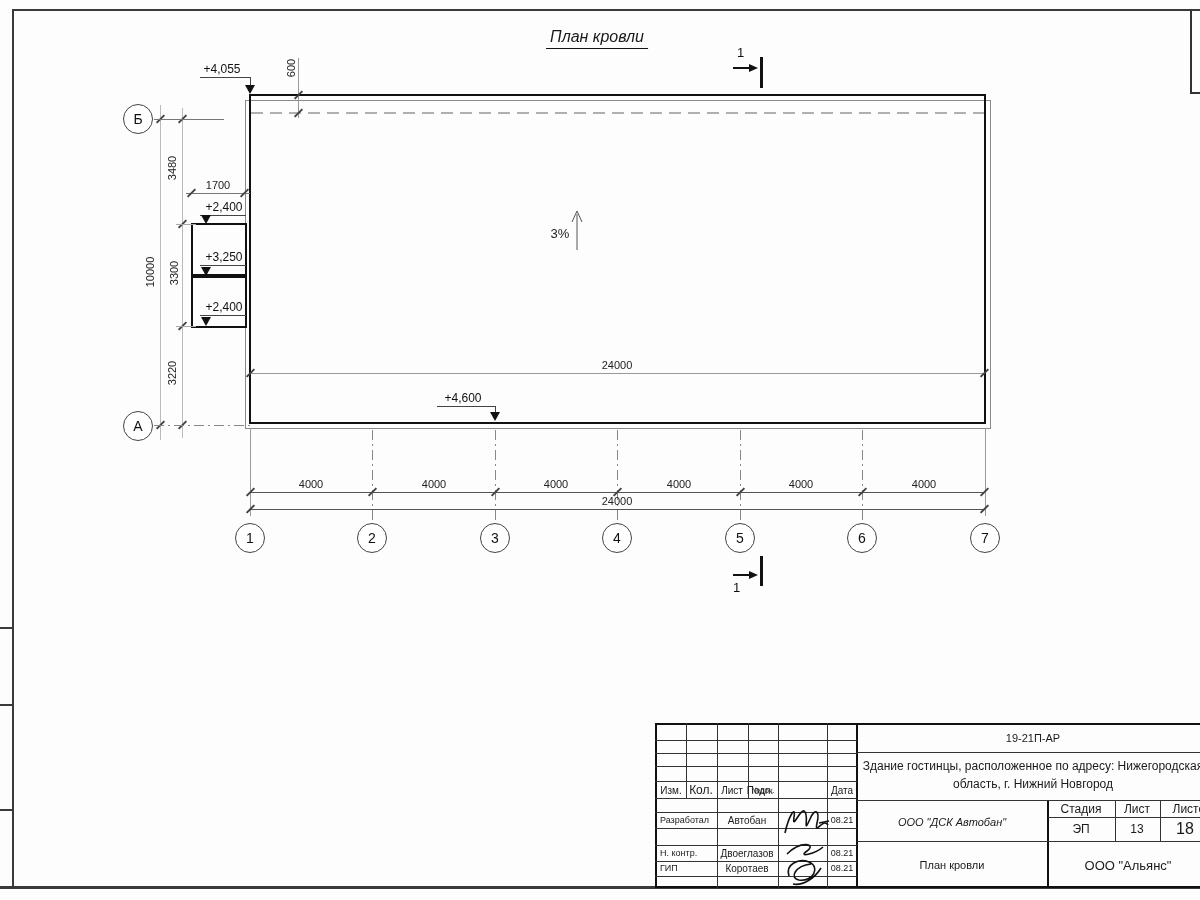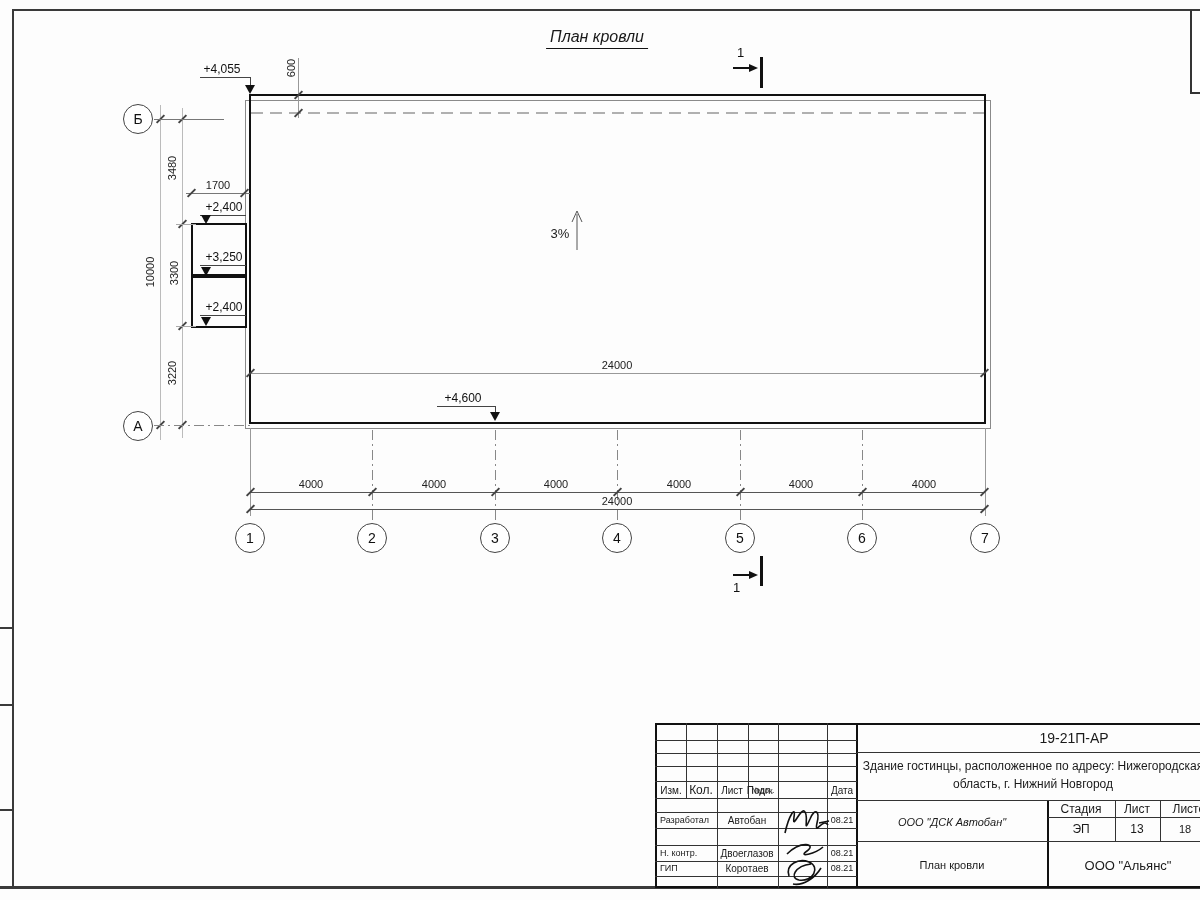--- a/index.html
+++ b/index.html
@@ -242,28 +242,28 @@
     <path d="M8 38 C4 26 18 20 28 24 C40 29 32 44 18 42 C8 40 14 28 30 26 M12 46 C22 48 34 40 40 30" stroke="#111" stroke-width="1.6" fill="none"></path>
   </svg>
 
   <div class="hl" style="left:857px;top:752px;width:353px;background:#333;"></div>
   <div class="hl" style="left:857px;top:800px;width:353px;background:#333;"></div>
   <div class="hl" style="left:1048px;top:817px;width:162px;background:#333;"></div>
   <div class="hl" style="left:857px;top:841px;width:353px;background:#333;"></div>
   <div class="vl" style="left:1115px;top:800px;height:41px;background:#333;"></div>
   <div class="vl" style="left:1160px;top:800px;height:41px;background:#333;"></div>
 
-  <div class="tb-text" style="left:1033px;top:738px;font-size:14px;margin-left:41px;">19-21П-АР</div>
+  <div class="tb-text" style="left:1033px;top:738px;font-size:11px;">19-21П-АР</div>
   <div class="tb-text" style="left:1033px;top:766px;font-size:12px;">Здание гостинцы, расположенное по адресу: Нижегородская</div>
   <div class="tb-text" style="left:1033px;top:784px;font-size:12px;">область, г. Нижний Новгород</div>
 
   <div class="tb-text" style="left:1081px;top:809px;font-size:12px;">Стадия</div>
   <div class="tb-text" style="left:1137px;top:809px;font-size:12px;">Лист</div>
   <div class="tb-text" style="left:1192px;top:809px;font-size:12px;">Листов</div>
   <div class="tb-text" style="left:1081px;top:829px;font-size:12px;">ЭП</div>
   <div class="tb-text" style="left:1137px;top:829px;font-size:12px;">13</div>
-  <div class="tb-text" style="left:1185px;top:829px;font-size:11px;">18</div>
+  <div class="tb-text" style="left:1185px;top:829px;font-size:16px;">18</div>
 
   <div class="tb-text" style="left:952px;top:822px;font-size:11px;font-style:italic;">ООО "ДСК Автобан"</div>
   <div class="tb-text" style="left:952px;top:865px;font-size:11px;">План кровли</div>
   <div class="tb-text" style="left:1128px;top:865px;font-size:13px;">ООО "Альянс"</div>
 
 </div>
 
 </body></html>

